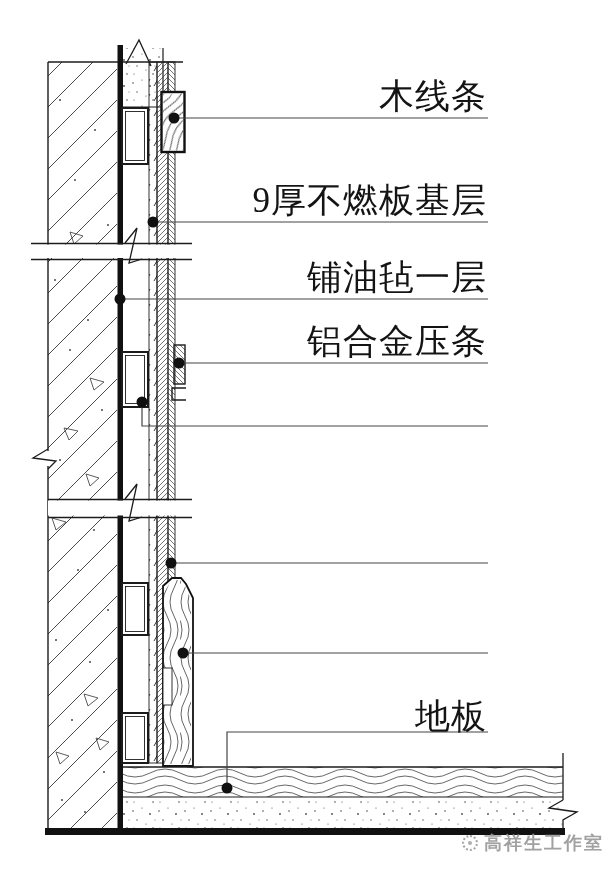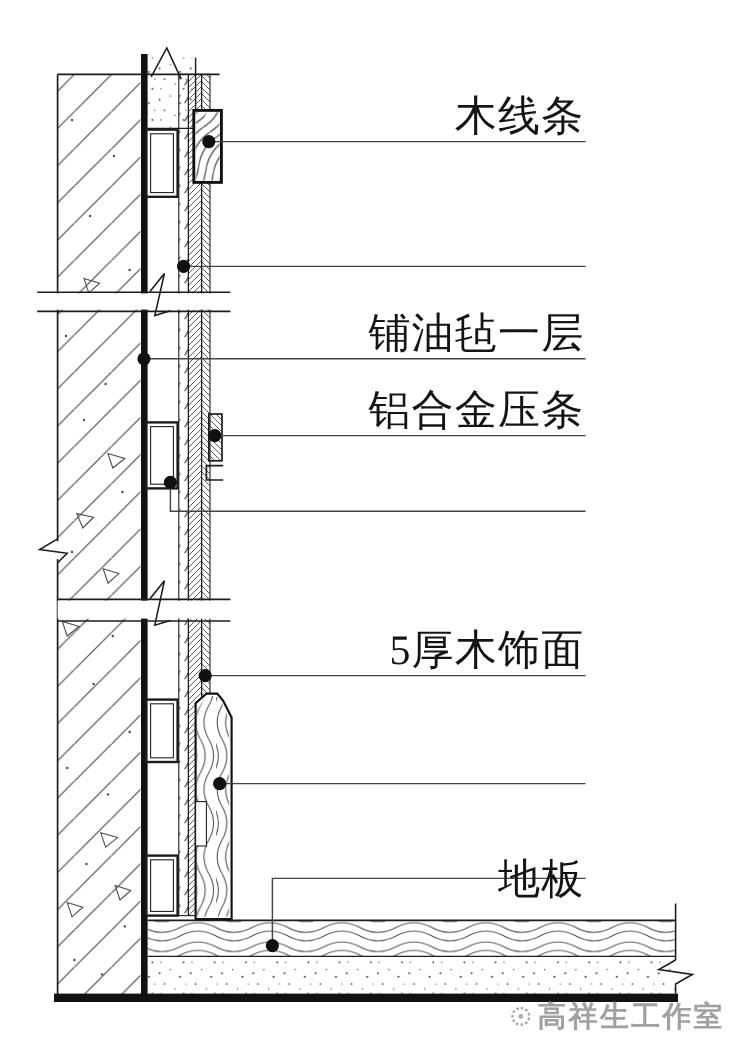--- a/index.html
+++ b/index.html
@@ -20,21 +20,21 @@
     color:#141414;
     white-space:nowrap;
     letter-spacing:1px;
     text-align:right;
   }
   .watermark{
     position:absolute;
     right:7px;top:831px;
     display:flex;align-items:center;gap:6px;
     color:#979797;
-    font-size:24px;
+    font-size:18px;
     font-weight:bold;
     letter-spacing:2px;
     opacity:.9;
   }
   .wm-logo{
     width:16px;height:16px;
     border:2px dotted #9a9a9a;
     border-radius:50%;
     box-sizing:border-box;
     position:relative;
@@ -235,23 +235,23 @@
       <circle cx="120" cy="299" r="5.5"></circle>
       <circle cx="179" cy="363" r="5.5"></circle>
       <circle cx="142" cy="402" r="5.5"></circle>
       <circle cx="171" cy="563" r="5.5"></circle>
       <circle cx="183" cy="653" r="5.5"></circle>
       <circle cx="227" cy="788" r="5.5"></circle>
     </g>
   </svg>
 
   <div class="callout" style="top:76px">木线条</div>
+  <div class="callout" style="top:180px">9厚不燃板基层</div>
   <div class="callout" style="top:321px">铝合金压条</div>
   <div class="callout" style="top:257px">铺油毡一层</div>
-  <div class="callout" style="top:521px">5厚木饰面</div>
-  <div class="callout" style="top:712px">地板</div>
+  <div class="callout" style="top:696px">地板</div>
 
   <div class="watermark">
     <span class="wm-logo"></span>
     <span>高祥生工作室</span>
   </div>
 
 </div>
 
 </body></html>

